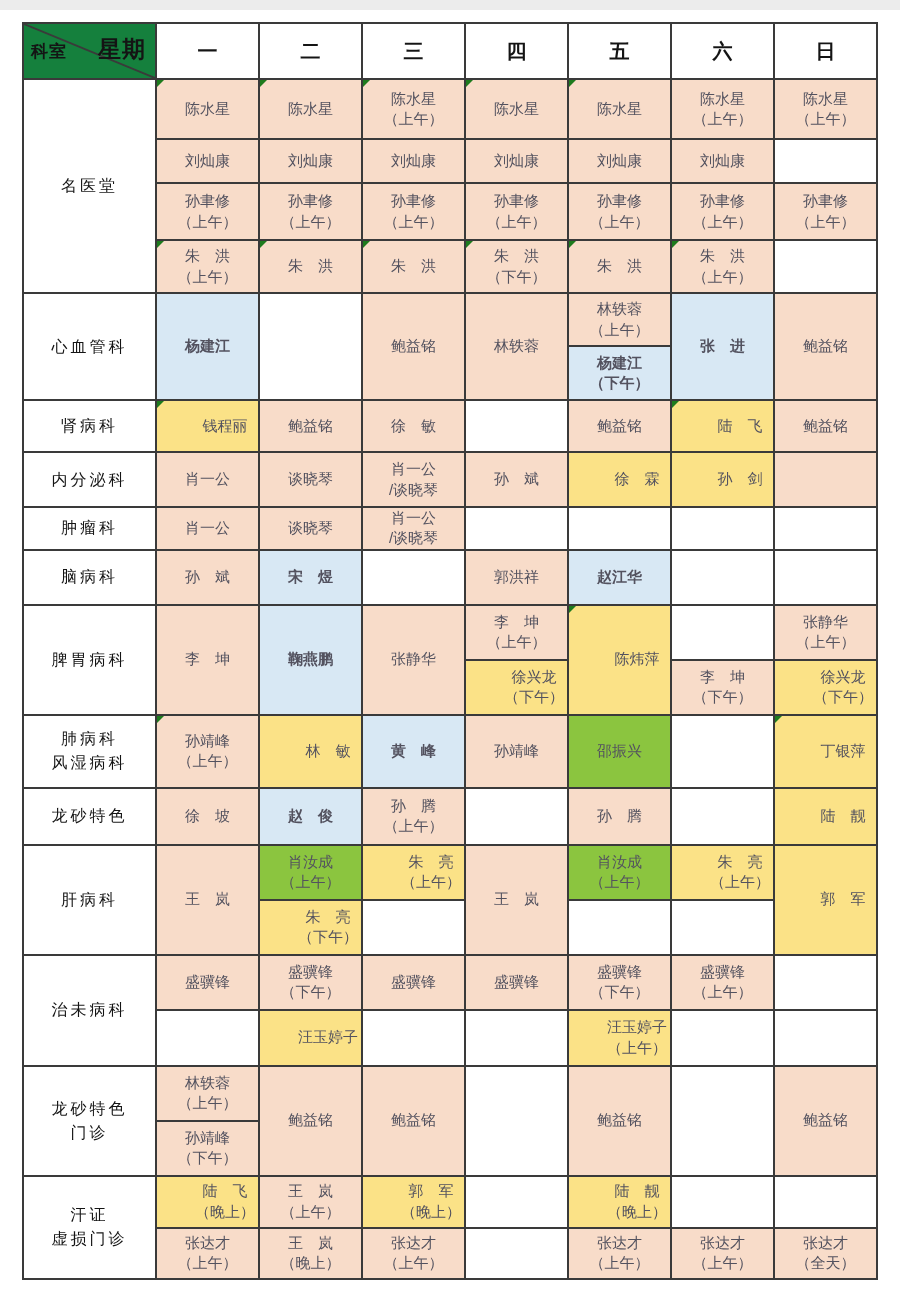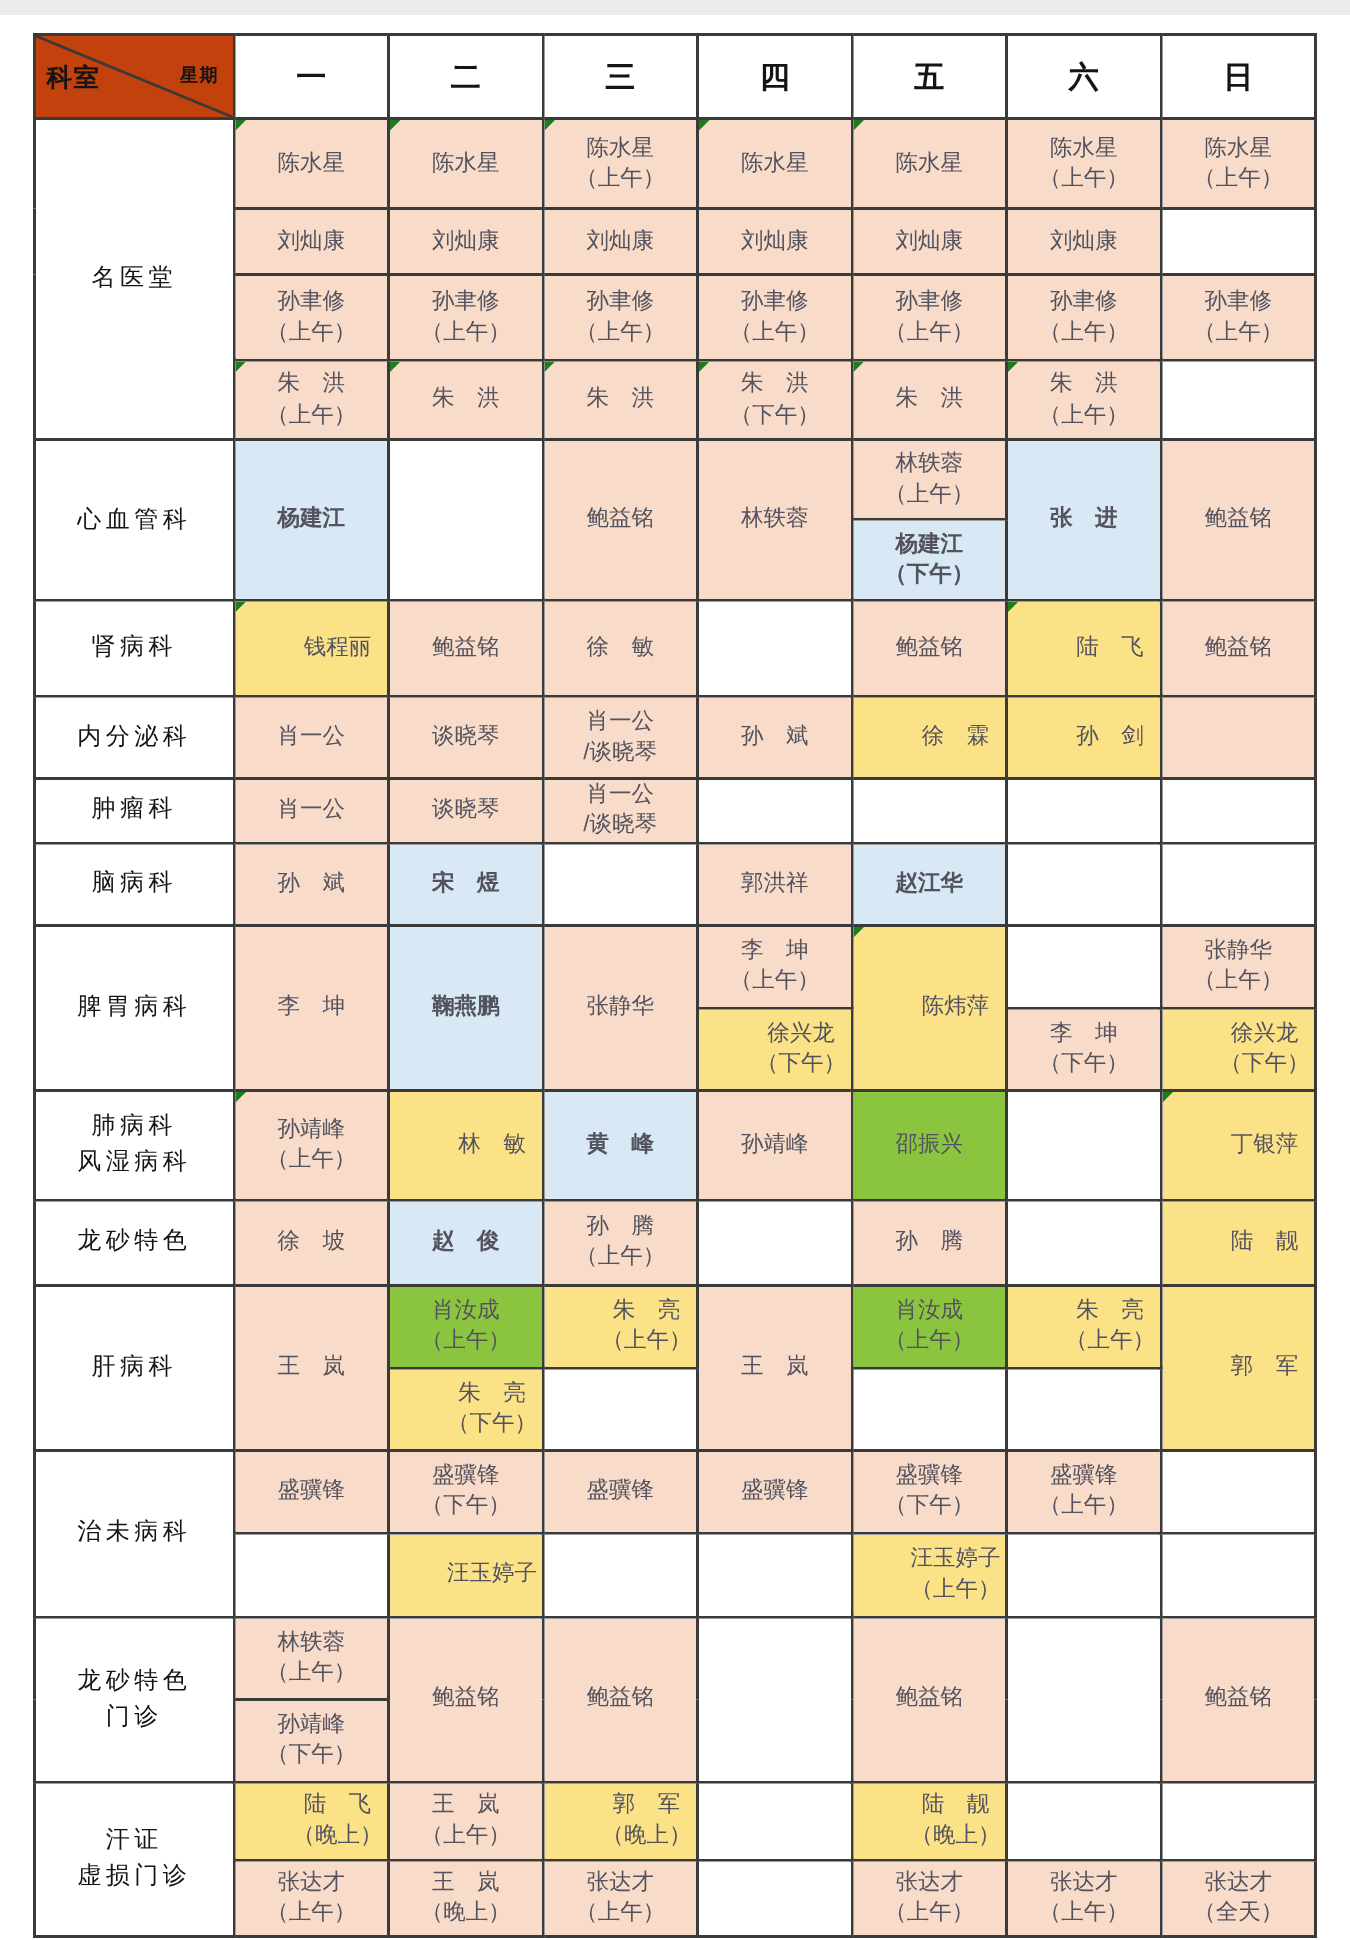--- a/index.html
+++ b/index.html
@@ -19,27 +19,27 @@
   th.day{font-size:20px; font-weight:700; color:var(--dark); background:#fff;}
   td.dept{font-size:16px; font-weight:400; color:var(--dark); background:#fff;
     letter-spacing:3px; line-height:1.5;}
   td.cell{font-size:15px; color:var(--text); line-height:1.35;}
   .pink{background:var(--pink);} .blue{background:var(--blue);font-weight:bold;}
   .yellow{background:var(--yellow);padding-left:35px;} .green{background:var(--green);}
   .white{background:var(--white);}
   .note-icon{position:absolute; top:0; left:0; width:0; height:0;
     border-top:7px solid var(--note); border-right:7px solid transparent; display:block;}
   
-  th.corner{background:#c2410c; padding:0;}
+  th.corner{background:#15803d; padding:0;}
   .corner-wrap{position:absolute; inset:0;}
   .corner-wrap svg{position:absolute; inset:0;}
   .corner-dept{position:absolute; left:7px; top:50%; transform:translateY(-46%);
     font-size:17px; font-weight:700; color:var(--dark); letter-spacing:1px;}
   .corner-week{position:absolute; right:9px; top:50%; transform:translateY(-54%);
-    font-size:12px; font-weight:700; color:var(--dark); letter-spacing:1px;}
+    font-size:23px; font-weight:700; color:var(--dark); letter-spacing:1px;}
 </style>
 </head>
 <body>
 
 <div class="top-strip"></div>
 
 <table class="sched">
   <colgroup>
     <col class="dept-col">
       <col class="day-col">
@@ -131,21 +131,21 @@
     <td class="cell pink">林轶蓉
 （上午）</td>
     <td class="cell blue" rowspan="2">张　进</td>
     <td class="cell pink" rowspan="2">鲍益铭</td>
   </tr>
   <tr style="height:54px">
     <td class="cell blue">杨建江
 （下午）</td>
   </tr>
 
-  <tr style="height:64px">
+  <tr style="height:52px">
     <td class="dept">肾病科</td>
     <td class="cell yellow">钱程丽<i class="note-icon"></i></td>
     <td class="cell pink">鲍益铭</td>
     <td class="cell pink">徐　敏</td>
     <td class="cell white"></td>
     <td class="cell pink">鲍益铭</td>
     <td class="cell yellow">陆　飞<i class="note-icon"></i></td>
     <td class="cell pink">鲍益铭</td>
   </tr>
 

